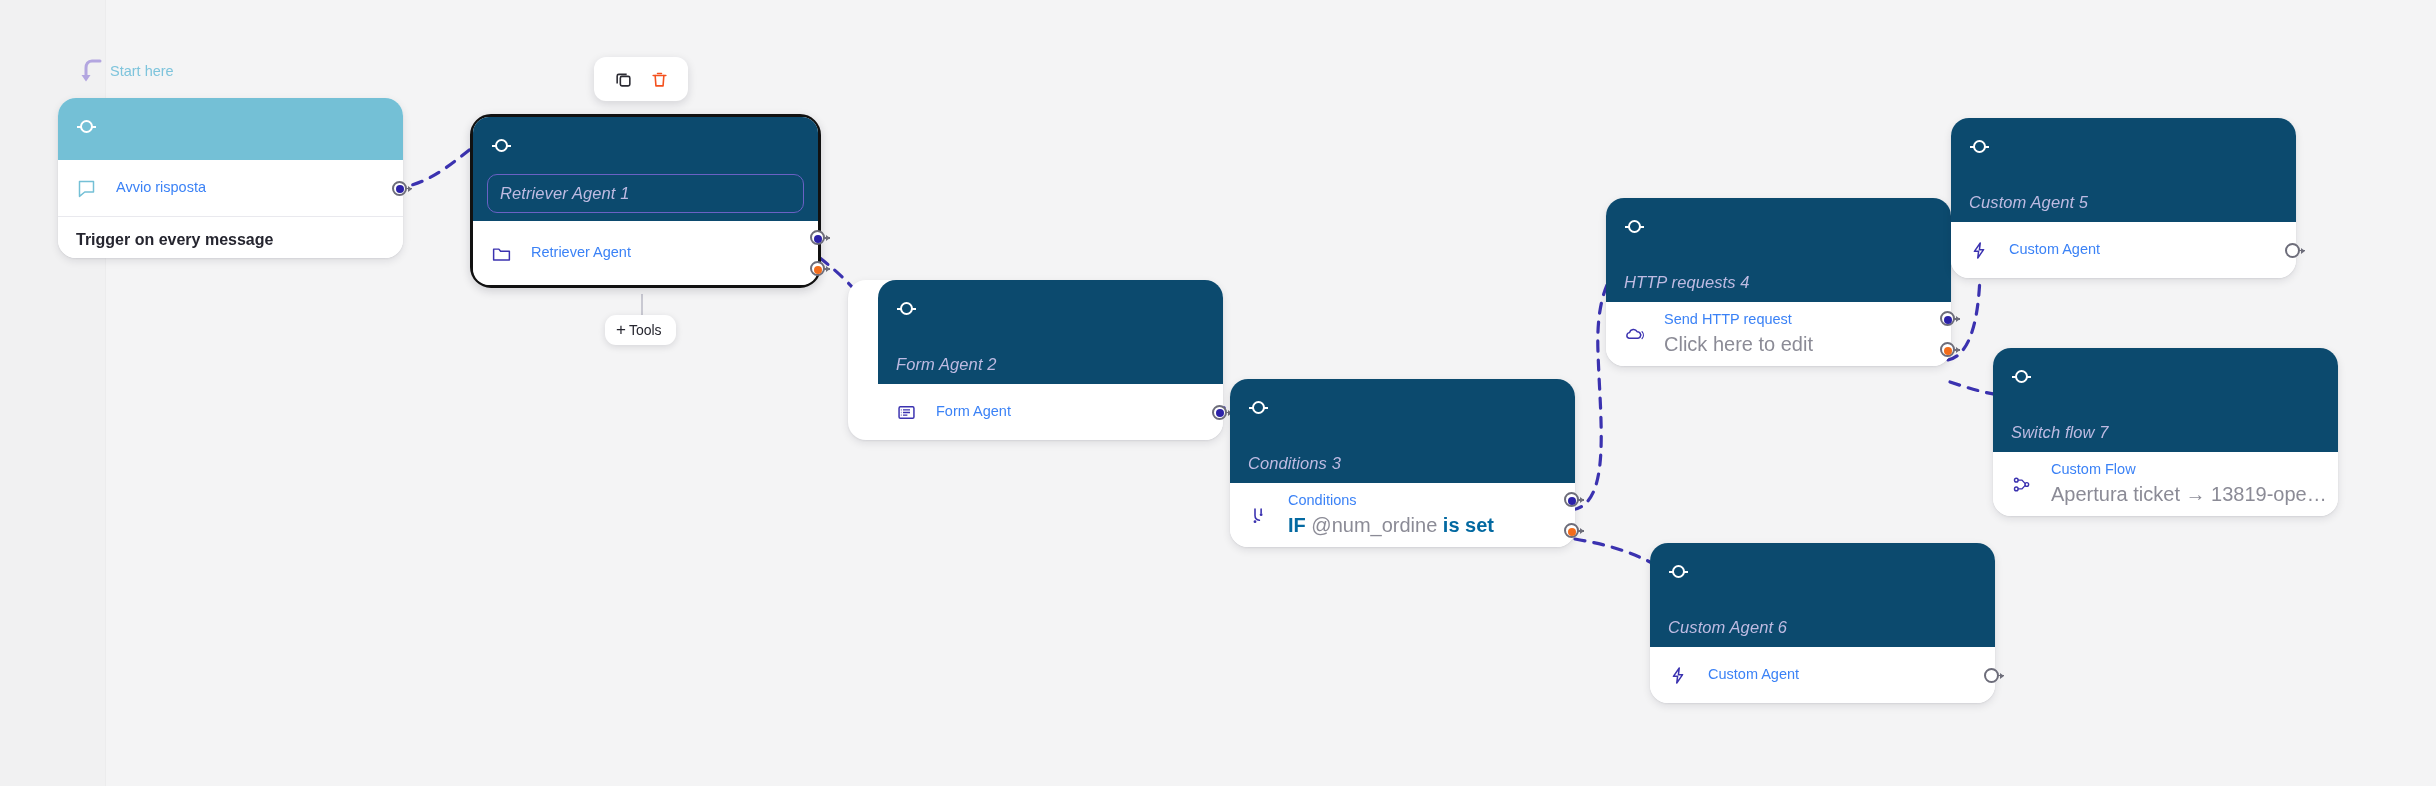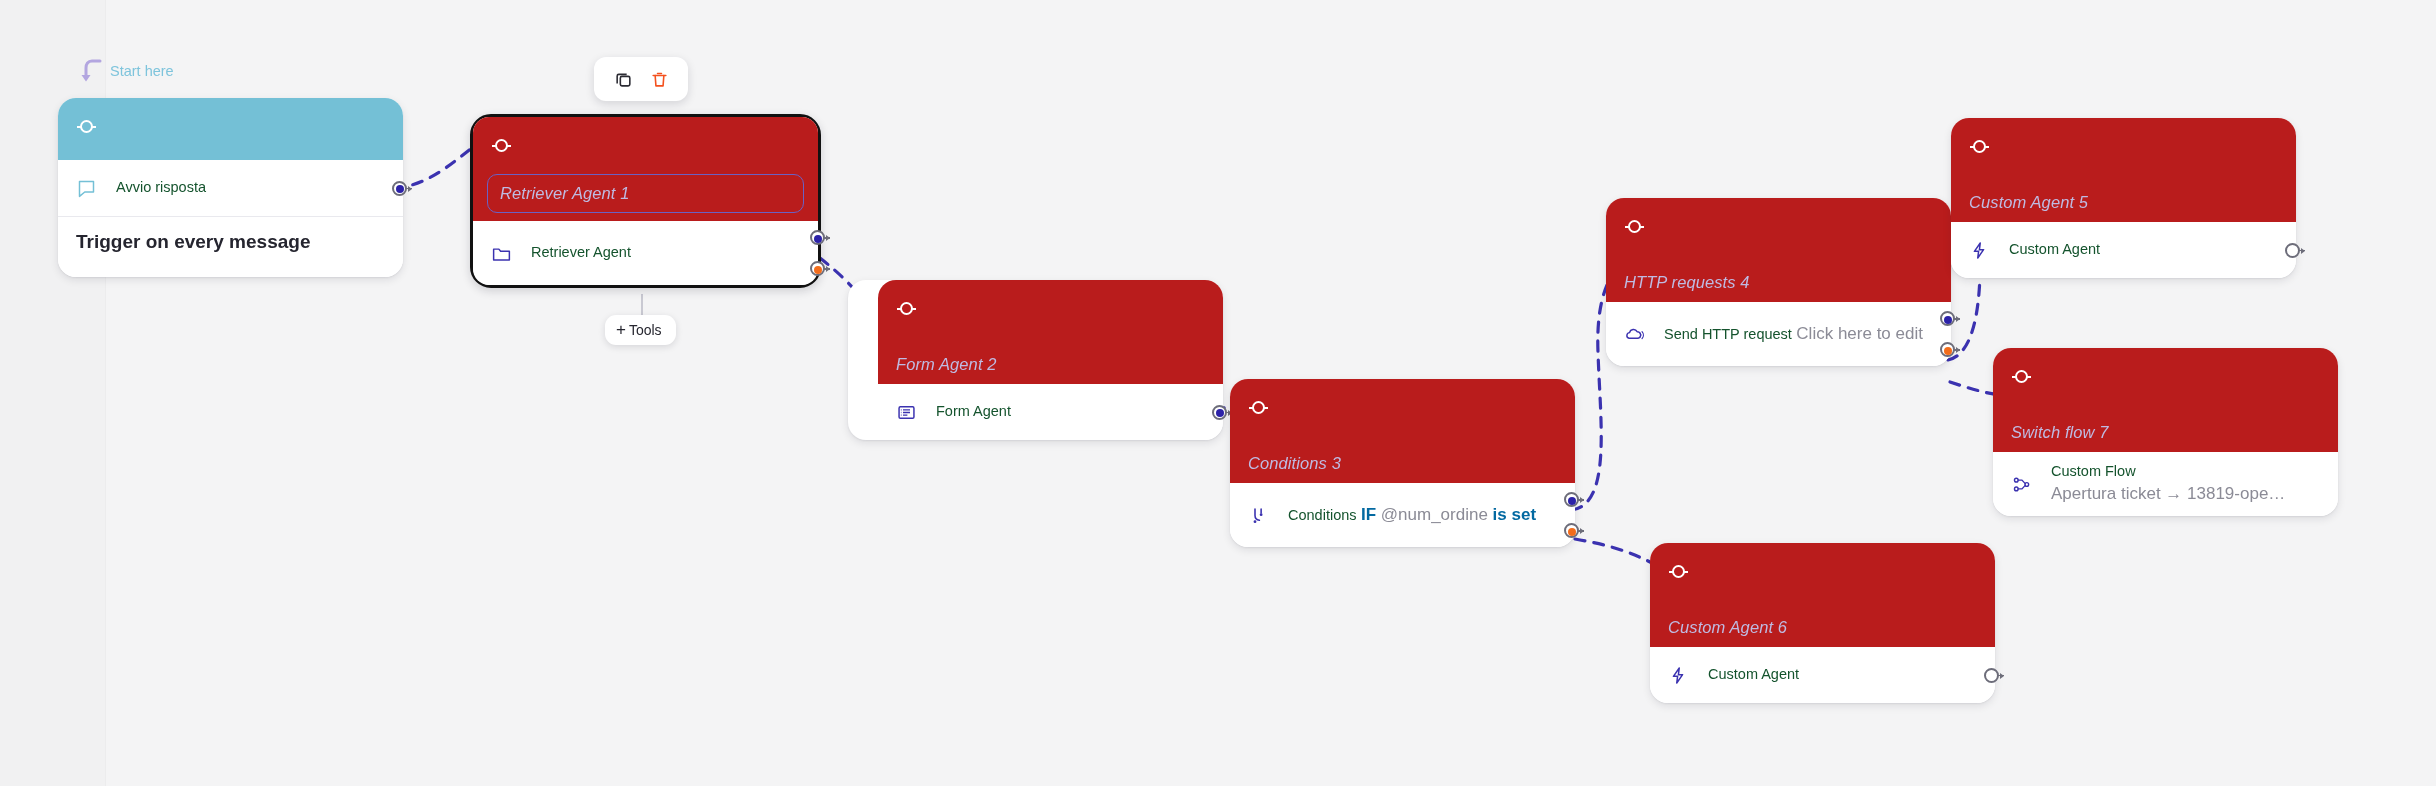--- a/index.html
+++ b/index.html
@@ -48,21 +48,21 @@
   }
   .node.selected {
     border: 3px solid #111111;
     border-radius: 21px;
     padding: 0;
     box-shadow: 0 3px 10px rgba(20,20,40,.16);
   }
   .node.selected .node-inner { border-radius: 16px; }
 
   .node-head {
-    background: #b91c1c;
+    background: #0c4a6e;
     position: relative;
     height: 104px;
   }
   .node-head.teal { background: #74c0d6; height: 62px; }
 
   .head-dot {
     position: absolute;
     left: 22px; top: 22px;
     width: 13px; height: 13px;
     border: 2px solid #ffffff;
@@ -121,46 +121,46 @@
     align-items: center;
     justify-content: flex-start;
   }
   .body-text {
     margin-left: 14px;
     flex: 1;
     min-width: 0;
   }
   .body-label {
     font-size: 14.5px;
-    color: #14532d;
+    color: #3b82f6;
     line-height: 1.45;
     white-space: nowrap;
     overflow: hidden;
     text-overflow: ellipsis;
   }
   .body-sub {
-    font-size: 17px;
+    font-size: 20px;
     color: #8b8b96;
     line-height: 1.45;
     white-space: nowrap;
     overflow: hidden;
     text-overflow: ellipsis;
     margin-top: 46px;
   }
   .body-sub b { color: #0369a1; font-weight: 700; }
   .body-sub .var { color: #8b8b96; }
 
   .divider {
     height: 1px;
     background: #e9e9ee;
     margin: 0 0px;
   }
   .trigger-row {
-    padding: 14px 18px 24px 18px;
-    font-size: 19px;
+    padding: 14px 18px 9px 18px;
+    font-size: 16px;
     font-weight: 700;
     color: #25252f;
   }
 
   
   .ports {
     position: absolute;
     right: -9px;
     top: 0; bottom: 0;
     width: 26px;

